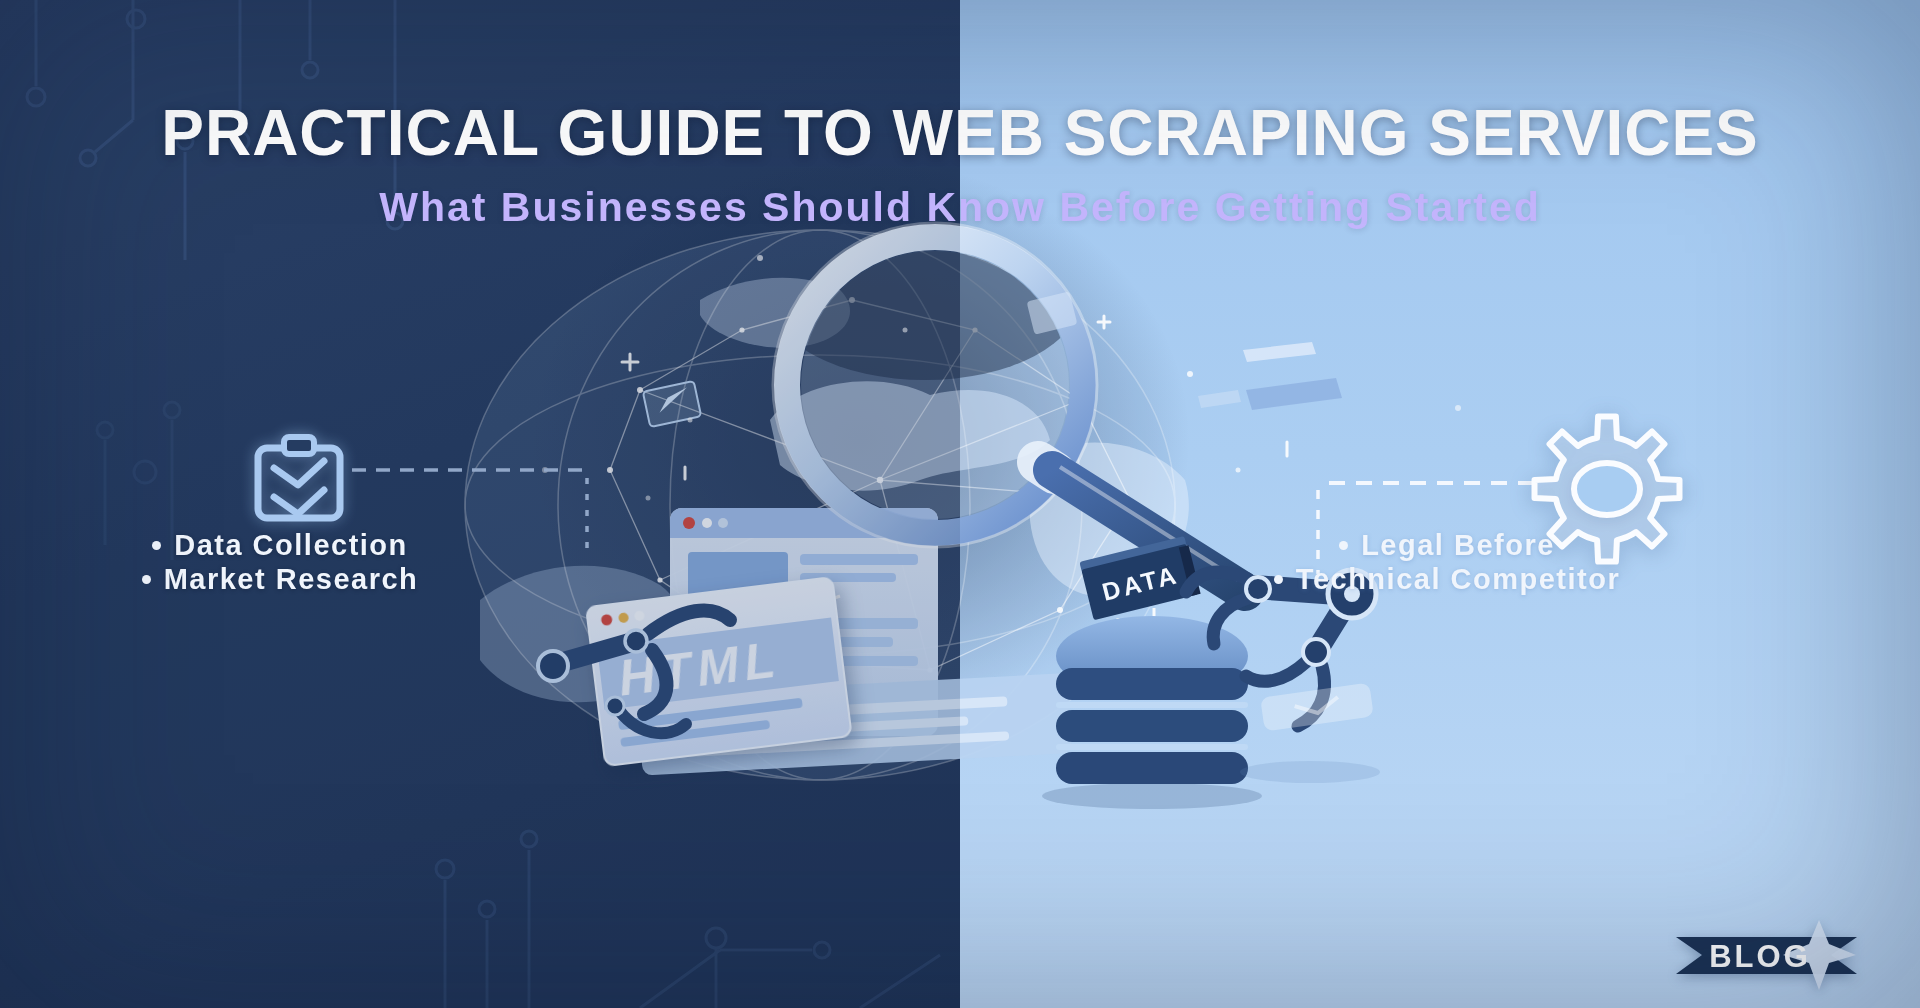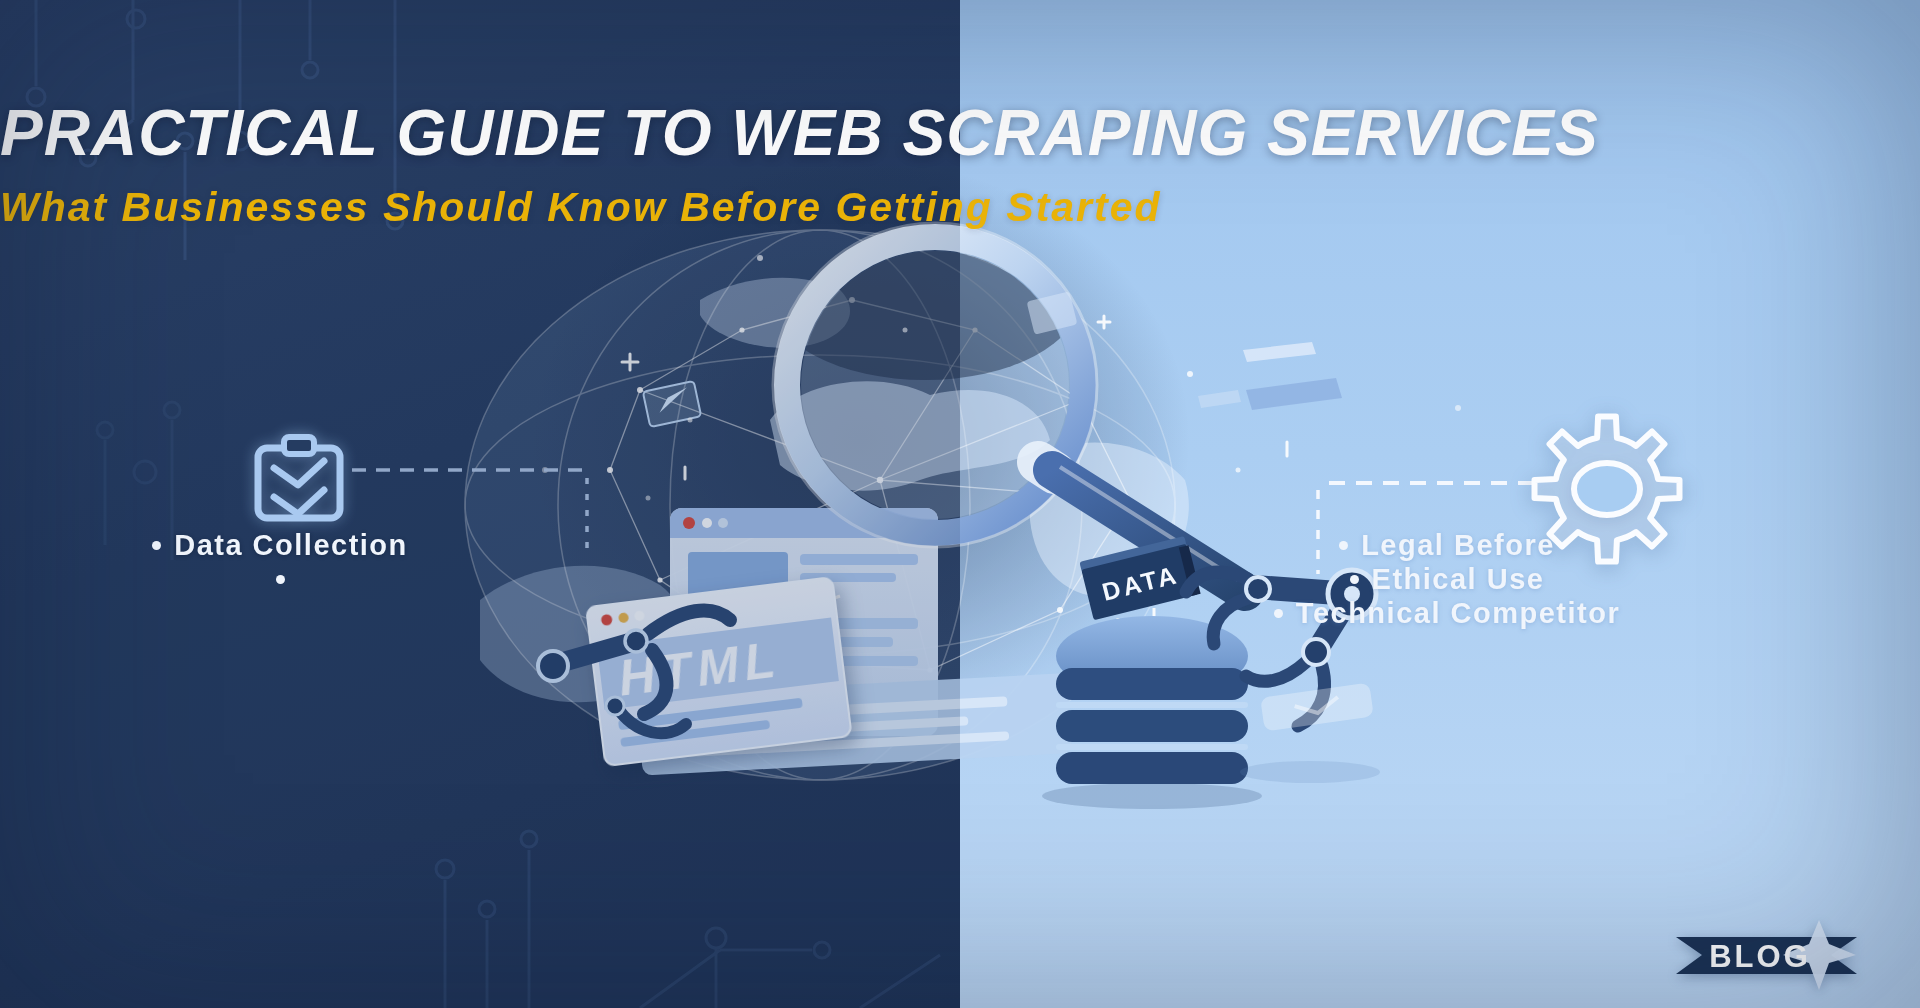--- a/index.html
+++ b/index.html
@@ -5,27 +5,27 @@
   html,body{margin:0;padding:0;background:#0d1626;}
   .canvas{
     position:relative;width:1920px;height:1008px;overflow:hidden;
     font-family:"Liberation Sans", sans-serif;
   }
   .half{position:absolute;top:0;height:100%;}
   .half.left{left:0;width:960px;background:linear-gradient(160deg,#2c436a 0%,#253c61 45%,#1f3457 100%);}
   .half.right{left:960px;width:960px;background:linear-gradient(180deg,#a0c6ef 0%,#abcef2 45%,#bdd8f5 100%);}
   .vignette{position:absolute;inset:0;box-shadow:inset 0 0 190px 25px rgba(14,27,52,.30);pointer-events:none;z-index:9;}
   svg.art{position:absolute;left:0;top:0;z-index:2;}
-  .header{position:absolute;left:0;top:96px;width:100%;z-index:5;font-style:italic;}
+  .header{position:absolute;left:0;top:96px;width:100%;text-align:center;z-index:5;}
   .title{
     margin:0;color:#ffffff;font-weight:800;font-size:64px;letter-spacing:1px;
     text-shadow:0 2px 10px rgba(8,18,40,.35);white-space:nowrap;
   }
   .subtitle{
-    margin:14px 0 0 0;color:#eab308;font-weight:700;font-size:41px;letter-spacing:2px;
+    margin:14px 0 0 0;color:#c4b5fd;font-weight:700;font-size:41px;letter-spacing:2px;
     white-space:nowrap;text-shadow:0 1px 6px rgba(20,35,70,.18);
   }
   .feature-list{position:absolute;top:528px;z-index:5;list-style:none;margin:0;padding:0;}
   .feature-list li{
     display:flex;justify-content:center;align-items:center;gap:13px;height:34px;
     color:#f0f5fc;font-size:29px;font-weight:700;letter-spacing:1.5px;white-space:nowrap;
   }
   .feature-list .dot{width:9px;height:9px;border-radius:50%;background:#f0f5fc;flex:0 0 auto;}
   .list-left{left:60px;width:440px;text-shadow:0 1px 4px rgba(10,22,45,.4);}
   .list-right{left:1242px;width:410px;text-shadow:0 1px 4px rgba(90,130,190,.35);}
@@ -303,32 +303,29 @@
     <h2 class="subtitle">What Businesses Should Know Before Getting Started</h2>
   </div>
 
   <ul class="feature-list list-left">
     <li>
         <span class="dot"></span>
         <span>Data Collection</span>
       </li>
     <li>
         <span class="dot"></span>
+        <span>Market Research</span>
       </li>
   </ul>
 
   <ul class="feature-list list-right">
     <li>
         <span class="dot"></span>
         <span>Legal Before</span>
       </li>
     <li>
         <span class="dot"></span>
-        <span>Ethical Use</span>
-      </li>
-    <li>
-        <span class="dot"></span>
         <span>Technical Competitor</span>
       </li>
   </ul>
 
   <div class="vignette"></div>
 </div>
 
 </body></html>

